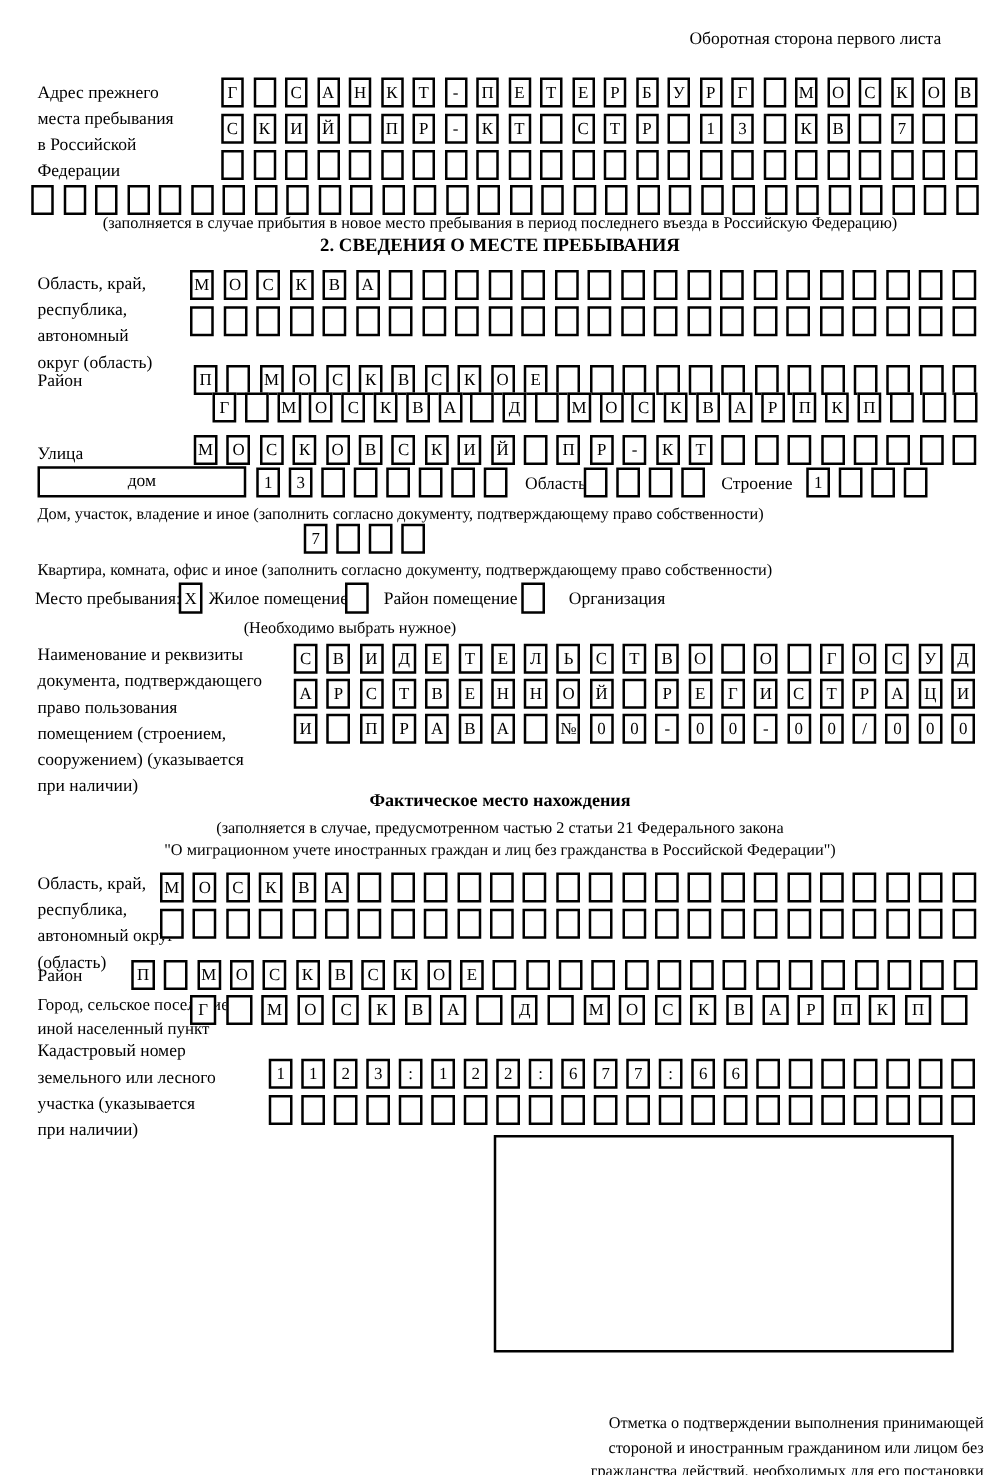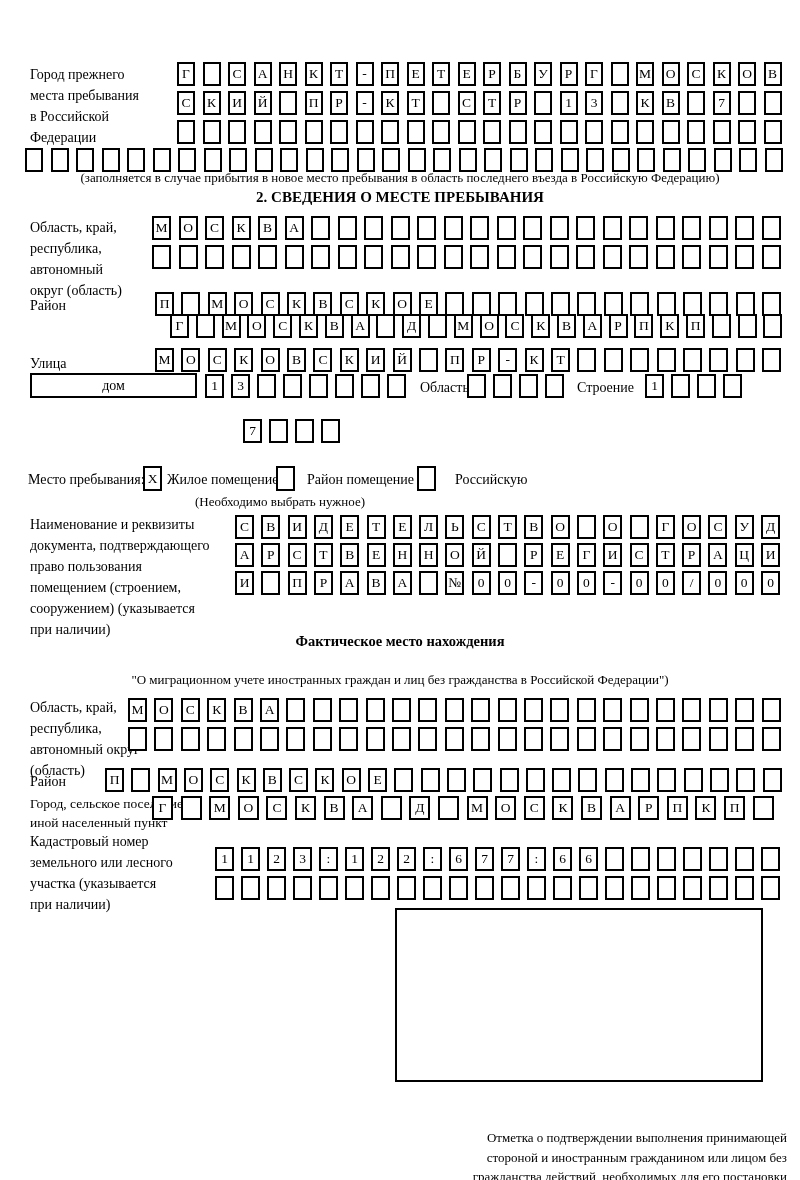--- a/index.html
+++ b/index.html
@@ -14,55 +14,59 @@
         display:flex;align-items:center;justify-content:center;font-size:13.5px;}
   .wbox{position:absolute;box-sizing:border-box;border:2px solid #000;
         display:flex;align-items:center;justify-content:center;font-size:14px;}
   .stamp-box{position:absolute;box-sizing:border-box;border:2px solid #000;background:#fff;}
 </style>
 </head>
 <body>
 
 <div class="page">
 
-
-  <div class="lbl" style="left:30px;top:64px;">Город прежнего
+  <div class="lbl" style="left:400px;top:21px;width:353px;text-align:right;">Оборотная сторона первого листа</div>
+
+  <div class="lbl" style="left:30px;top:64px;">Адрес прежнего
 места пребывания
 в Российской
 Федерации</div>
-  <div class="cap center" style="top:169px;">(заполняется в случае прибытия в новое место пребывания в область последнего въезда в Российскую Федерацию)</div>
+  <div class="cap center" style="top:169px;">(заполняется в случае прибытия в новое место пребывания в период последнего въезда в Российскую Федерацию)</div>
 
   <div class="lbl center bold" style="top:187px;font-size:15px;">2. СВЕДЕНИЯ О МЕСТЕ ПРЕБЫВАНИЯ</div>
 
   <div class="lbl" style="left:30px;top:217px;">Область, край,
 республика,
 автономный
 округ (область)</div>
   <div class="lbl" style="left:30px;top:295px;">Район</div>
   <div class="lbl" style="left:30px;top:353px;">Улица</div>
 
   <div class="wbox" style="left:30px;top:373px;width:167px;height:25px;">дом</div>
   <div class="lbl" style="left:420px;top:377px;">Область</div>
   <div class="lbl" style="left:577px;top:377px;">Строение</div>
-
+  <div class="cap" style="left:30px;top:402px;">Дом, участок, владение и иное (заполнить согласно документу, подтверждающему право собственности)</div>
+
+  <div class="cap" style="left:30px;top:447px;">Квартира, комната, офис и иное (заполнить согласно документу, подтверждающему право собственности)</div>
 
   <div class="lbl" style="left:28px;top:469px;">Место пребывания:</div>
   <div class="lbl" style="left:167px;top:469px;">Жилое помещение</div>
   <div class="lbl" style="left:307px;top:469px;">Район помещение</div>
-  <div class="lbl" style="left:455px;top:469px;">Российскую</div>
+  <div class="lbl" style="left:455px;top:469px;">Организация</div>
   <div class="cap" style="left:150px;top:493px;width:260px;text-align:center;">(Необходимо выбрать нужное)</div>
 
   <div class="lbl" style="left:30px;top:514px;">Наименование и реквизиты
 документа, подтверждающего
 право пользования
 помещением (строением,
 сооружением) (указывается
 при наличии)</div>
 
   <div class="lbl center bold" style="top:631px;font-size:14.5px;">Фактическое место нахождения</div>
+  <div class="cap center" style="top:653px;">(заполняется в случае, предусмотренном частью 2 статьи 21 Федерального закона</div>
   <div class="cap center" style="top:671px;">"О миграционном учете иностранных граждан и лиц без гражданства в Российской Федерации")</div>
 
   <div class="lbl" style="left:30px;top:697px;">Область, край,
 республика,
 автономный округ
 (область)</div>
   <div class="lbl" style="left:30px;top:771px;">Район</div>
   <div class="lbl" style="left:30px;top:794px;font-size:13.5px;line-height:19px;">Город, сельское поселение,
 иной населенный пункт</div>
   <div class="lbl" style="left:30px;top:831px;">Кадастровый номер

